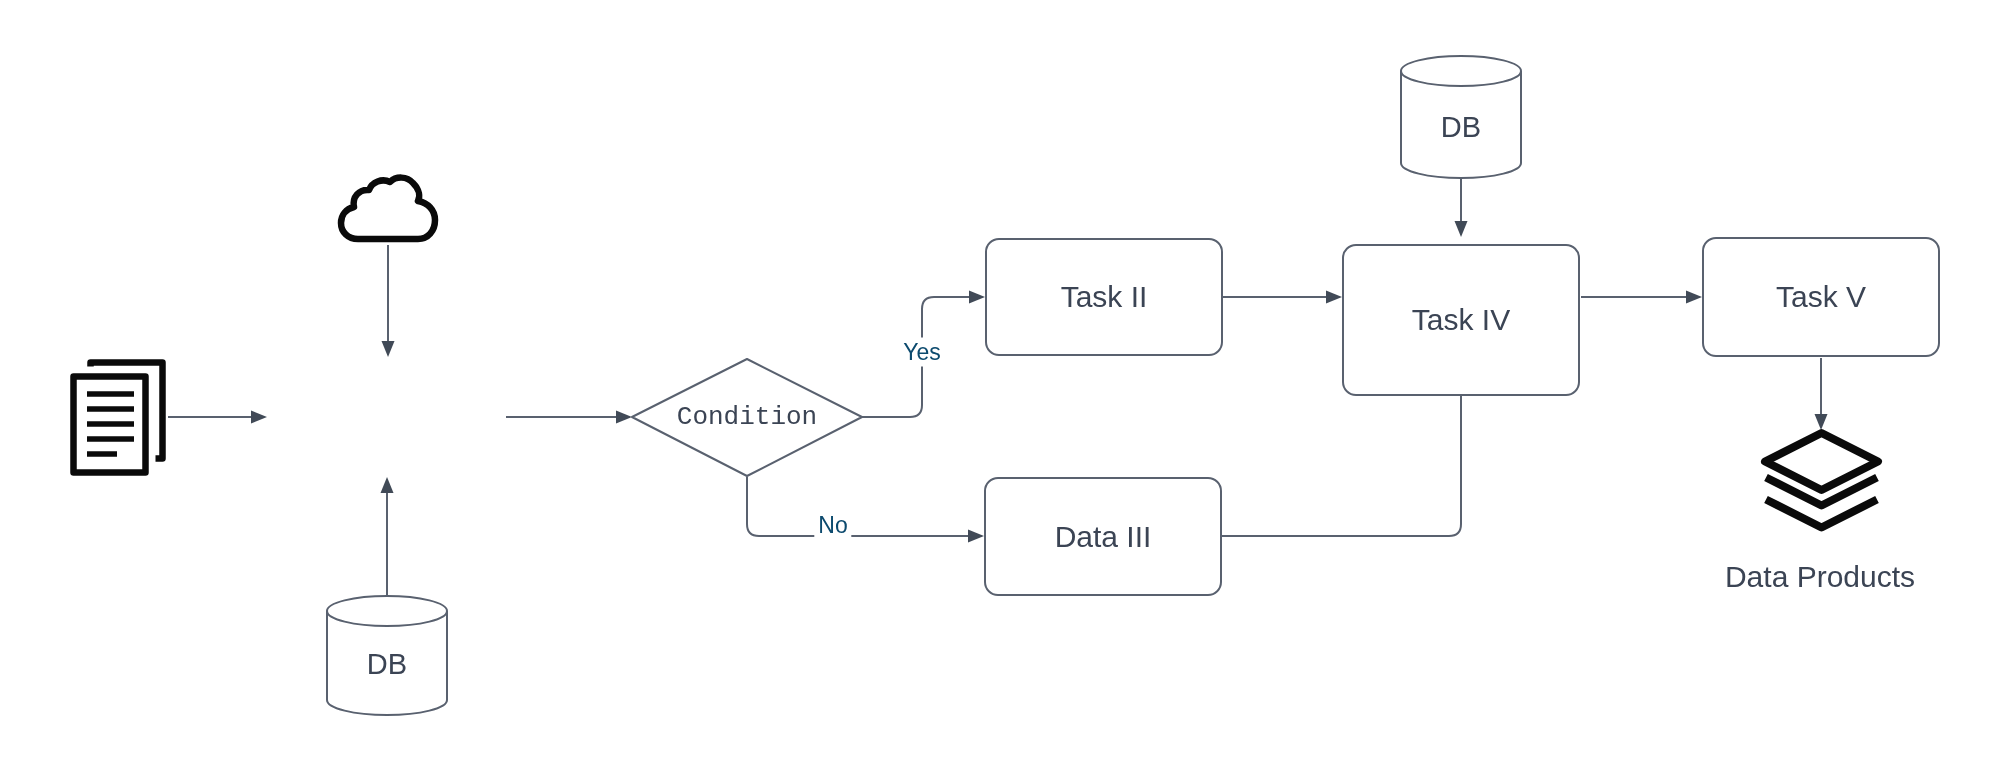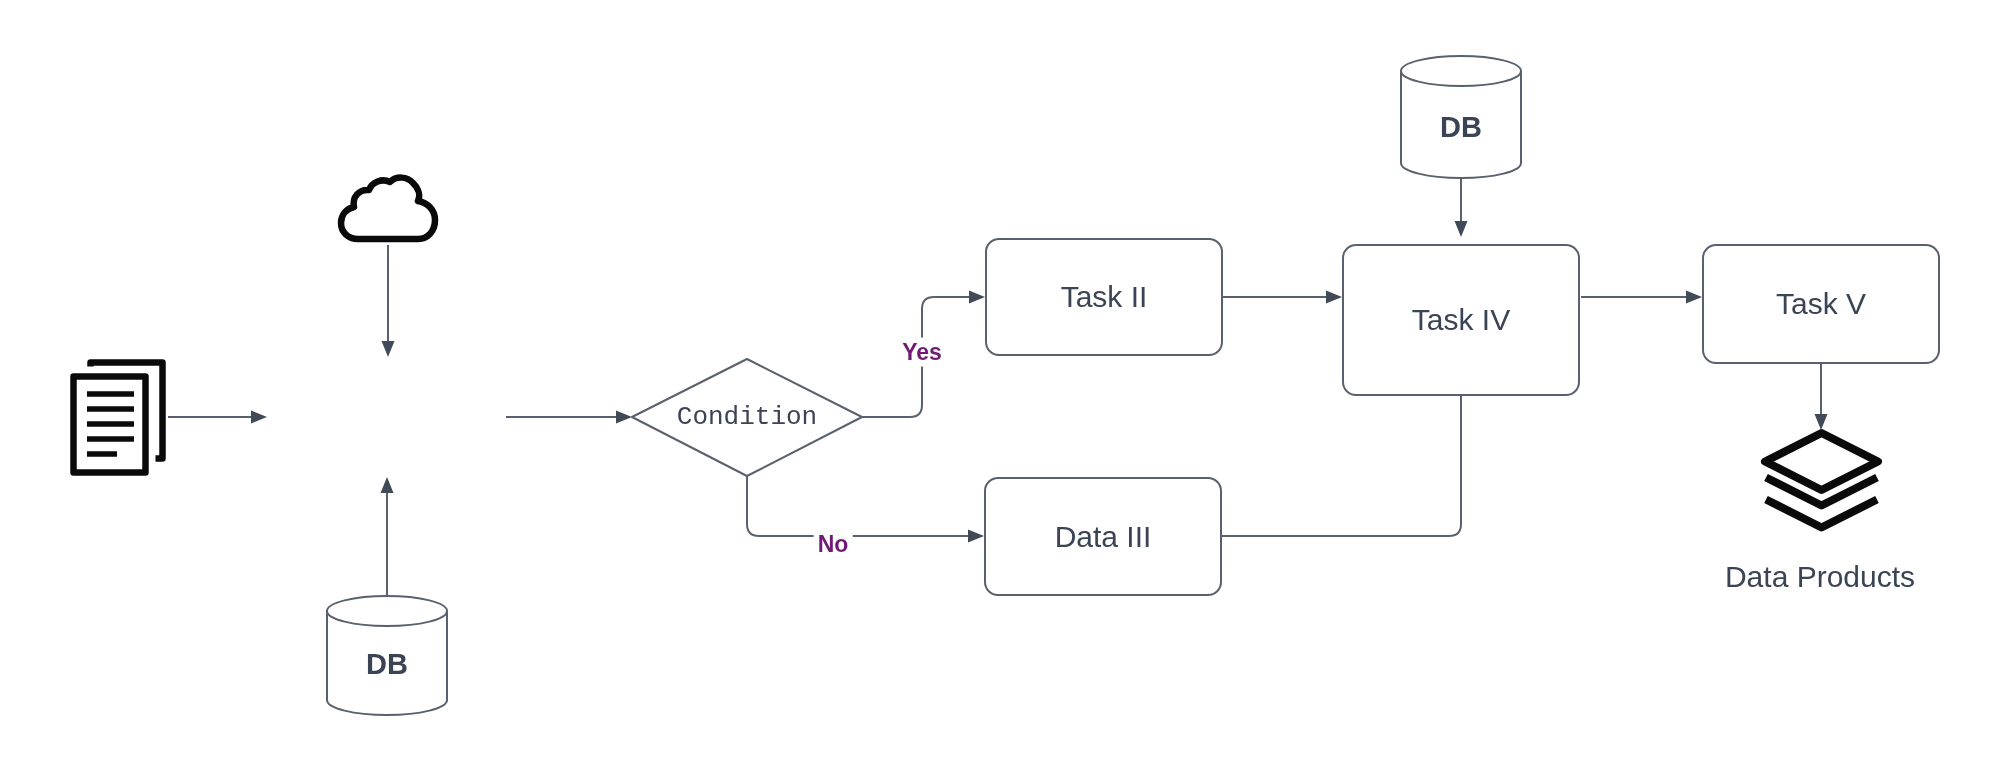--- a/index.html
+++ b/index.html
@@ -66,26 +66,26 @@
     z-index: 2;
   }
   .lbl {
     position: absolute;
     transform: translate(-50%, -50%);
     color: var(--text, #3b4454);
     white-space: nowrap;
     z-index: 3;
   }
   .lbl.diamond-lbl { font-size: 26px; font-family: Liberation Mono, monospace; }
-  .lbl.db-lbl { font-size: 29px; font-weight: bold; }
+  .lbl.db-lbl { font-size: 29px; }
   .lbl.caption-lbl { font-size: 30px; }
   .lbl.edge-lbl {
     font-size: 23px;
-    font-weight: bold;
-    color: #701a75;
+    font-weight: normal;
+    color: #0c4a6e;
     background: var(--background, #ffffff);
     padding: 1px 4px;
   }
 </style>
 </head>
 <body>
 
 <div class="canvas">
 
   <svg class="layer" width="1999" height="776" viewBox="0 0 1999 776">
@@ -193,29 +193,29 @@
   </div>
 
   <div class="node" style="left:984px;top:477px;width:238px;height:119px">
     <span>Data III</span>
   </div>
 
   <div class="node" style="left:1342px;top:244px;width:238px;height:152px">
     <span>Task IV</span>
   </div>
 
-  <div class="node" style="left:1702px;top:244px;width:238px;height:120px">
+  <div class="node" style="left:1702px;top:237px;width:238px;height:120px">
     <span>Task V</span>
   </div>
 
   <div class="lbl diamond-lbl" style="left:747px;top:417px">Condition</div>
 
   <div class="lbl db-lbl" style="left:387px;top:664px">DB</div>
 
   <div class="lbl db-lbl" style="left:1461px;top:127px">DB</div>
 
   <div class="lbl edge-lbl" style="left:922px;top:352px">Yes</div>
 
-  <div class="lbl edge-lbl" style="left:833px;top:544px">No</div>
+  <div class="lbl edge-lbl" style="left:833px;top:525px">No</div>
 
   <div class="lbl caption-lbl" style="left:1820px;top:577px">Data Products</div>
 
 </div>
 
 </body></html>

